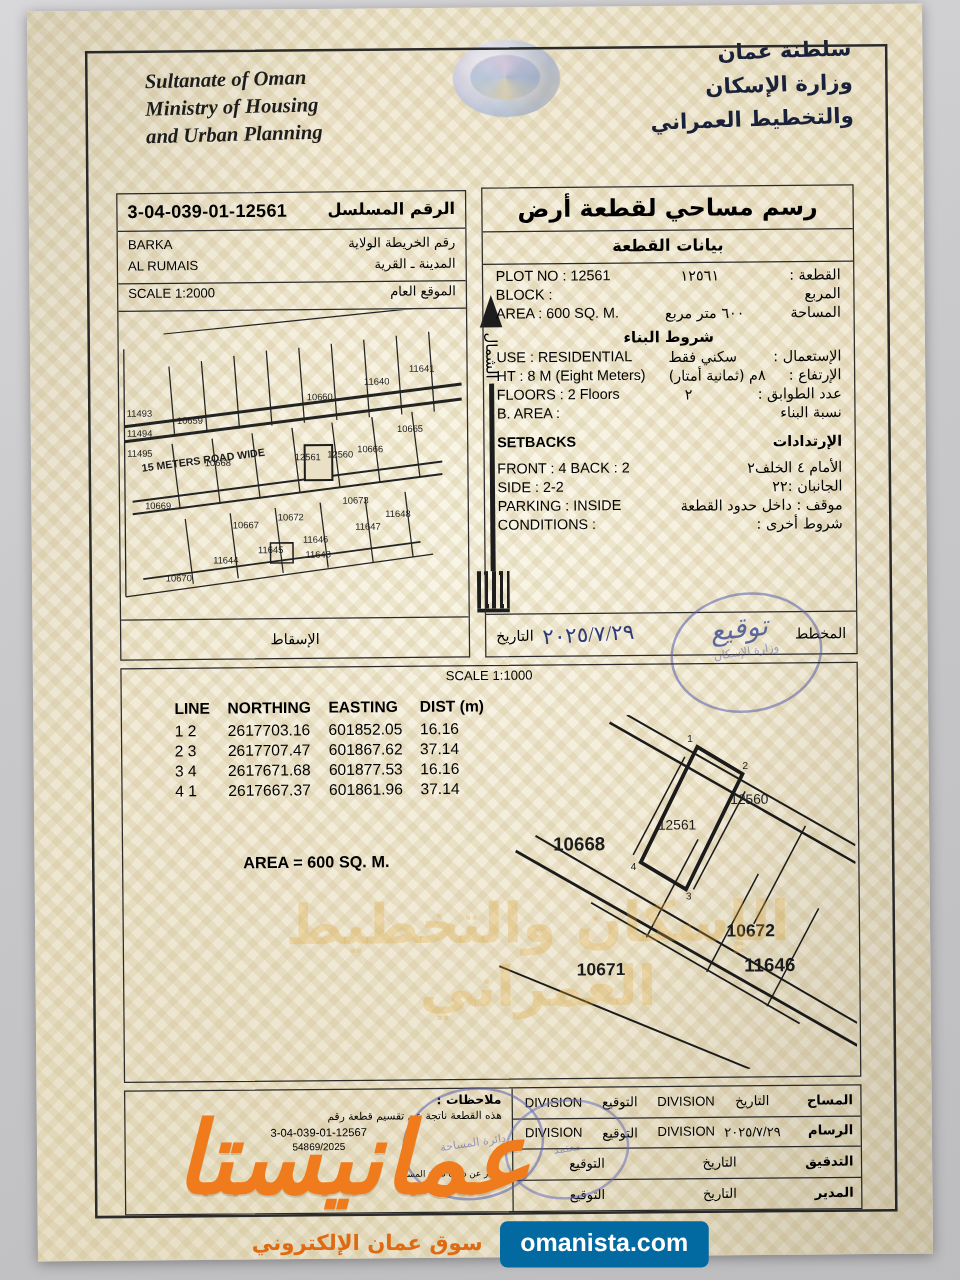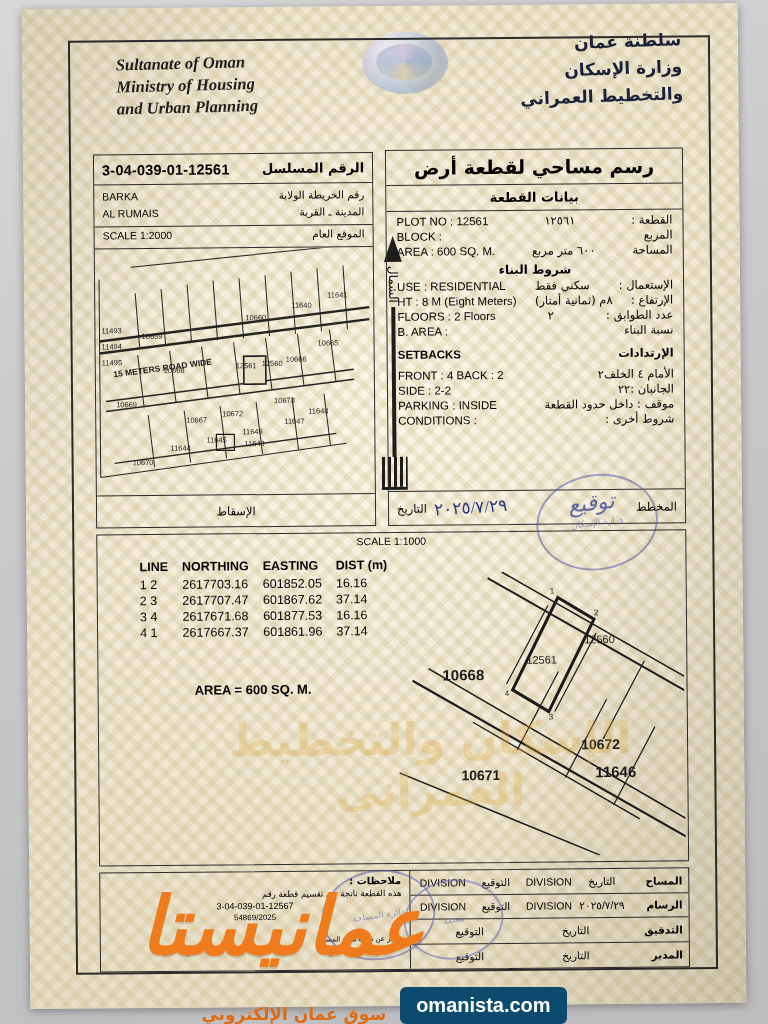--- a/index.html
+++ b/index.html
@@ -218,28 +218,28 @@
     font-style:italic;
   }
   .wm-ghost{
     position:absolute;left:120px;top:690px;width:520px;
     font-family:"DejaVu Sans",sans-serif;direction:rtl;text-align:center;
     font-size:44px;font-weight:700;color:rgba(225,170,60,.30);
     letter-spacing:1px;
   }
   .footer-bar{
     position:absolute;left:0;bottom:0;width:768px;height:58px;
-    display:flex;align-items:flex-end;justify-content:center;gap:14px;
+    display:flex;align-items:center;justify-content:center;gap:14px;
   }
   .foot-ar{
     font-family:"DejaVu Sans",sans-serif;direction:rtl;color:#e06a12;
     font-size:17px;font-weight:700;
   }
   .foot-chip{
-    background:#0c4a6e;color:#fff;border-radius:6px;padding:7px 16px;
+    background:#0369a1;color:#fff;border-radius:6px;padding:7px 16px;
     font-size:20px;font-weight:700;
   }
   svg{display:block;}
   text{font-family:"Liberation Sans",sans-serif;}
 </style>
 </head>
 <body>
 
 <div class="desk"></div>
 

